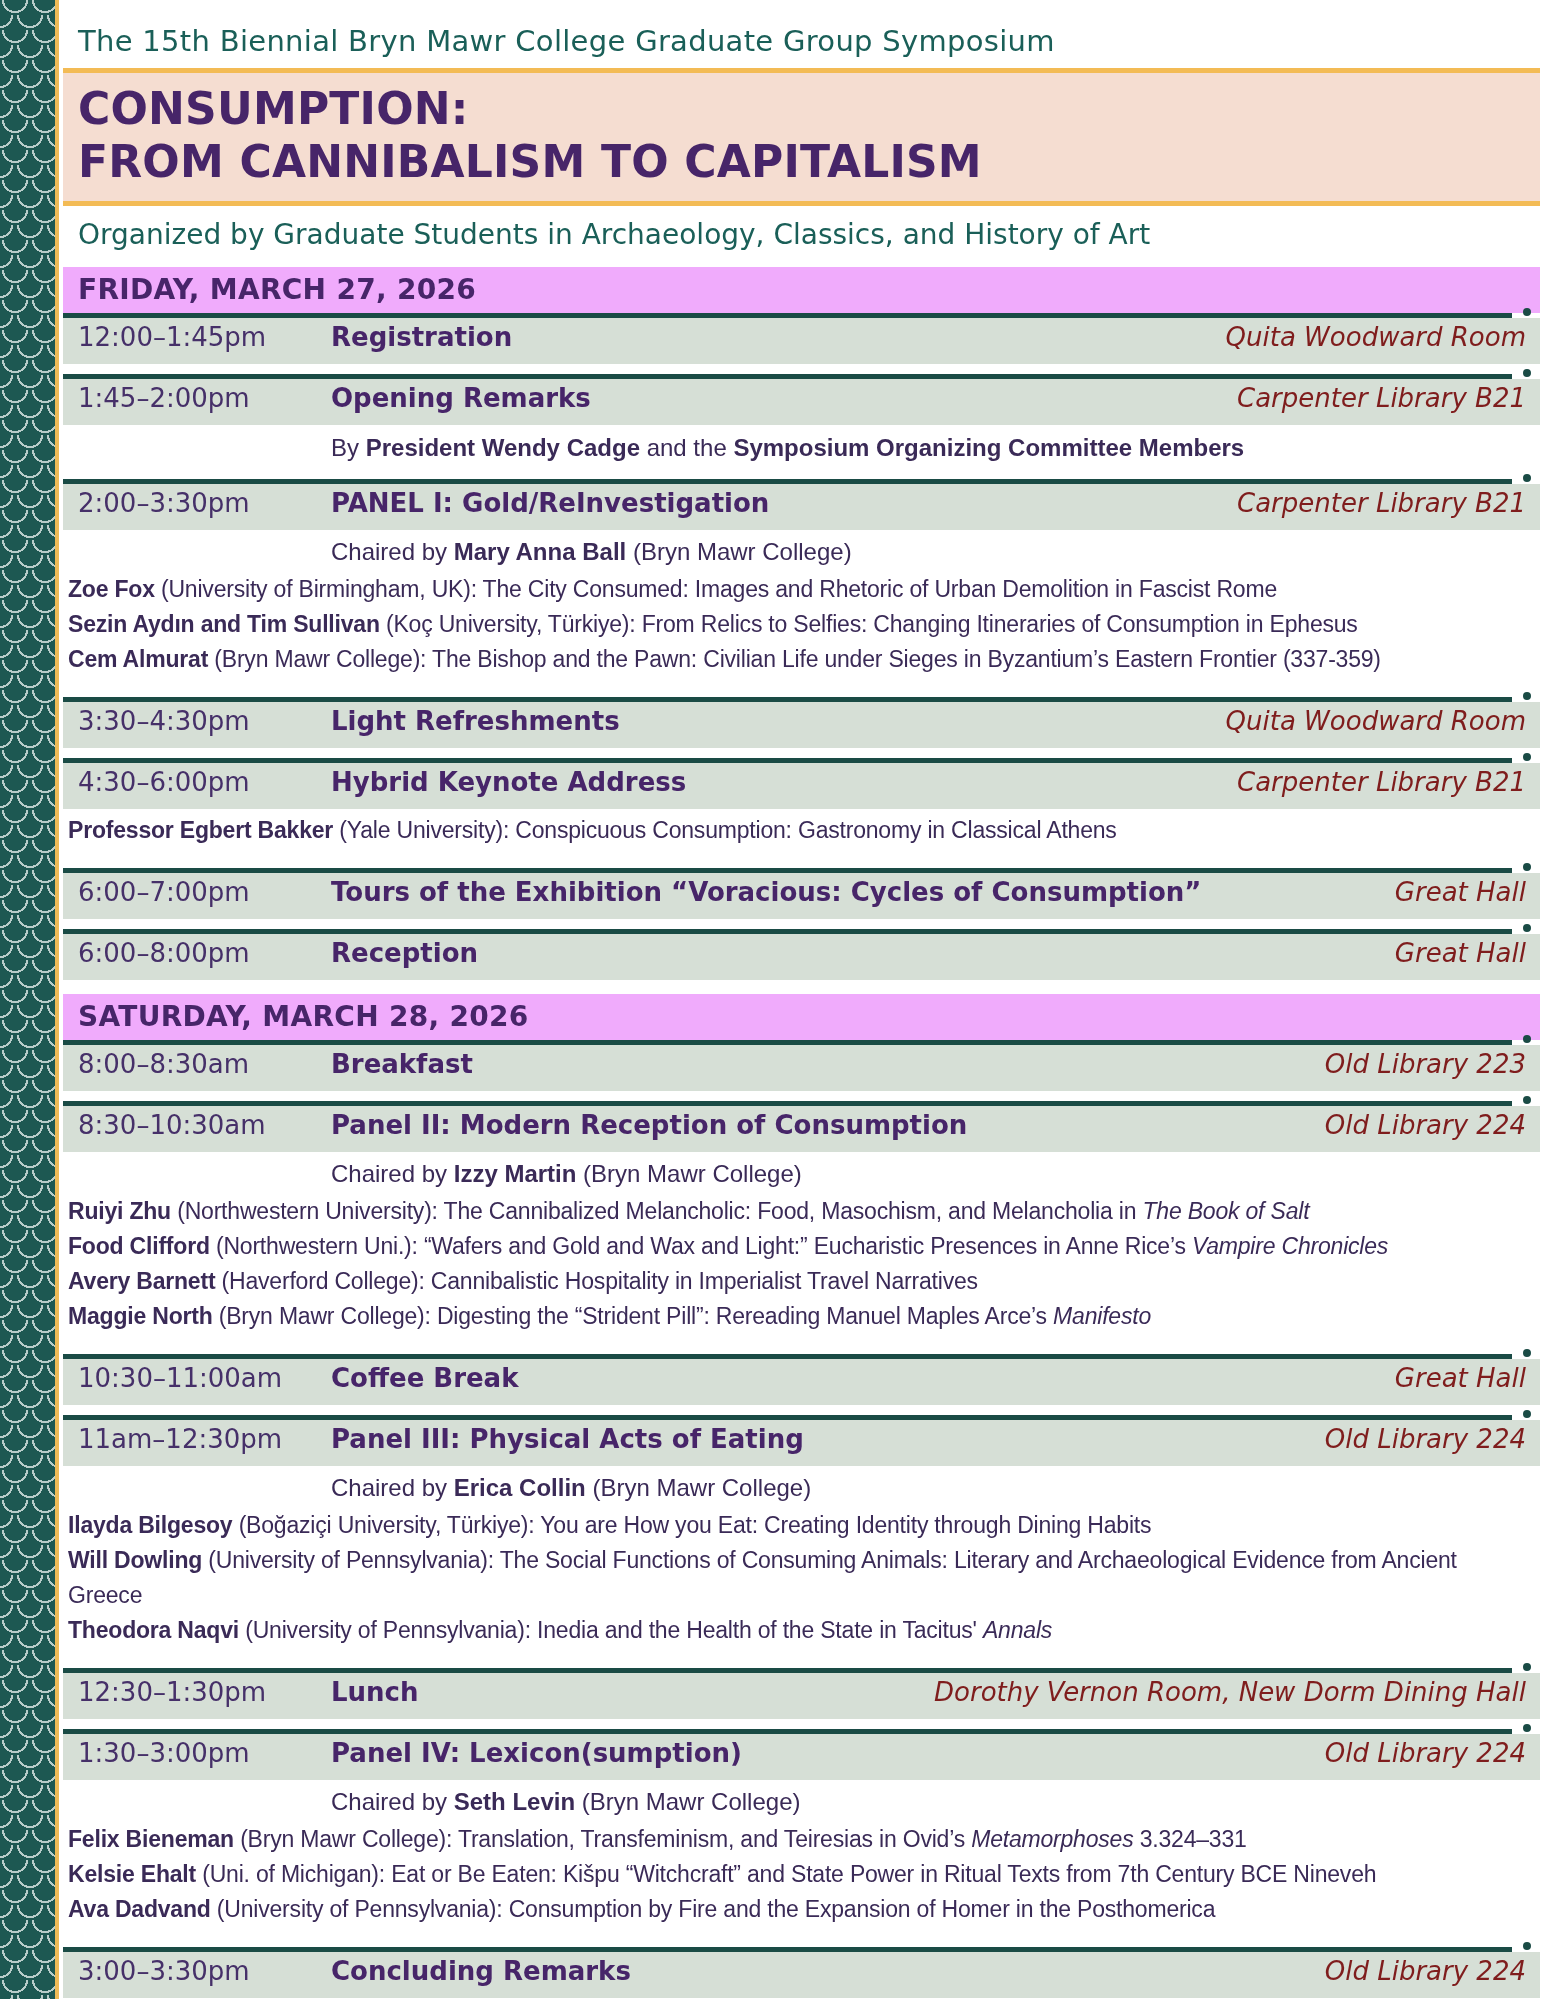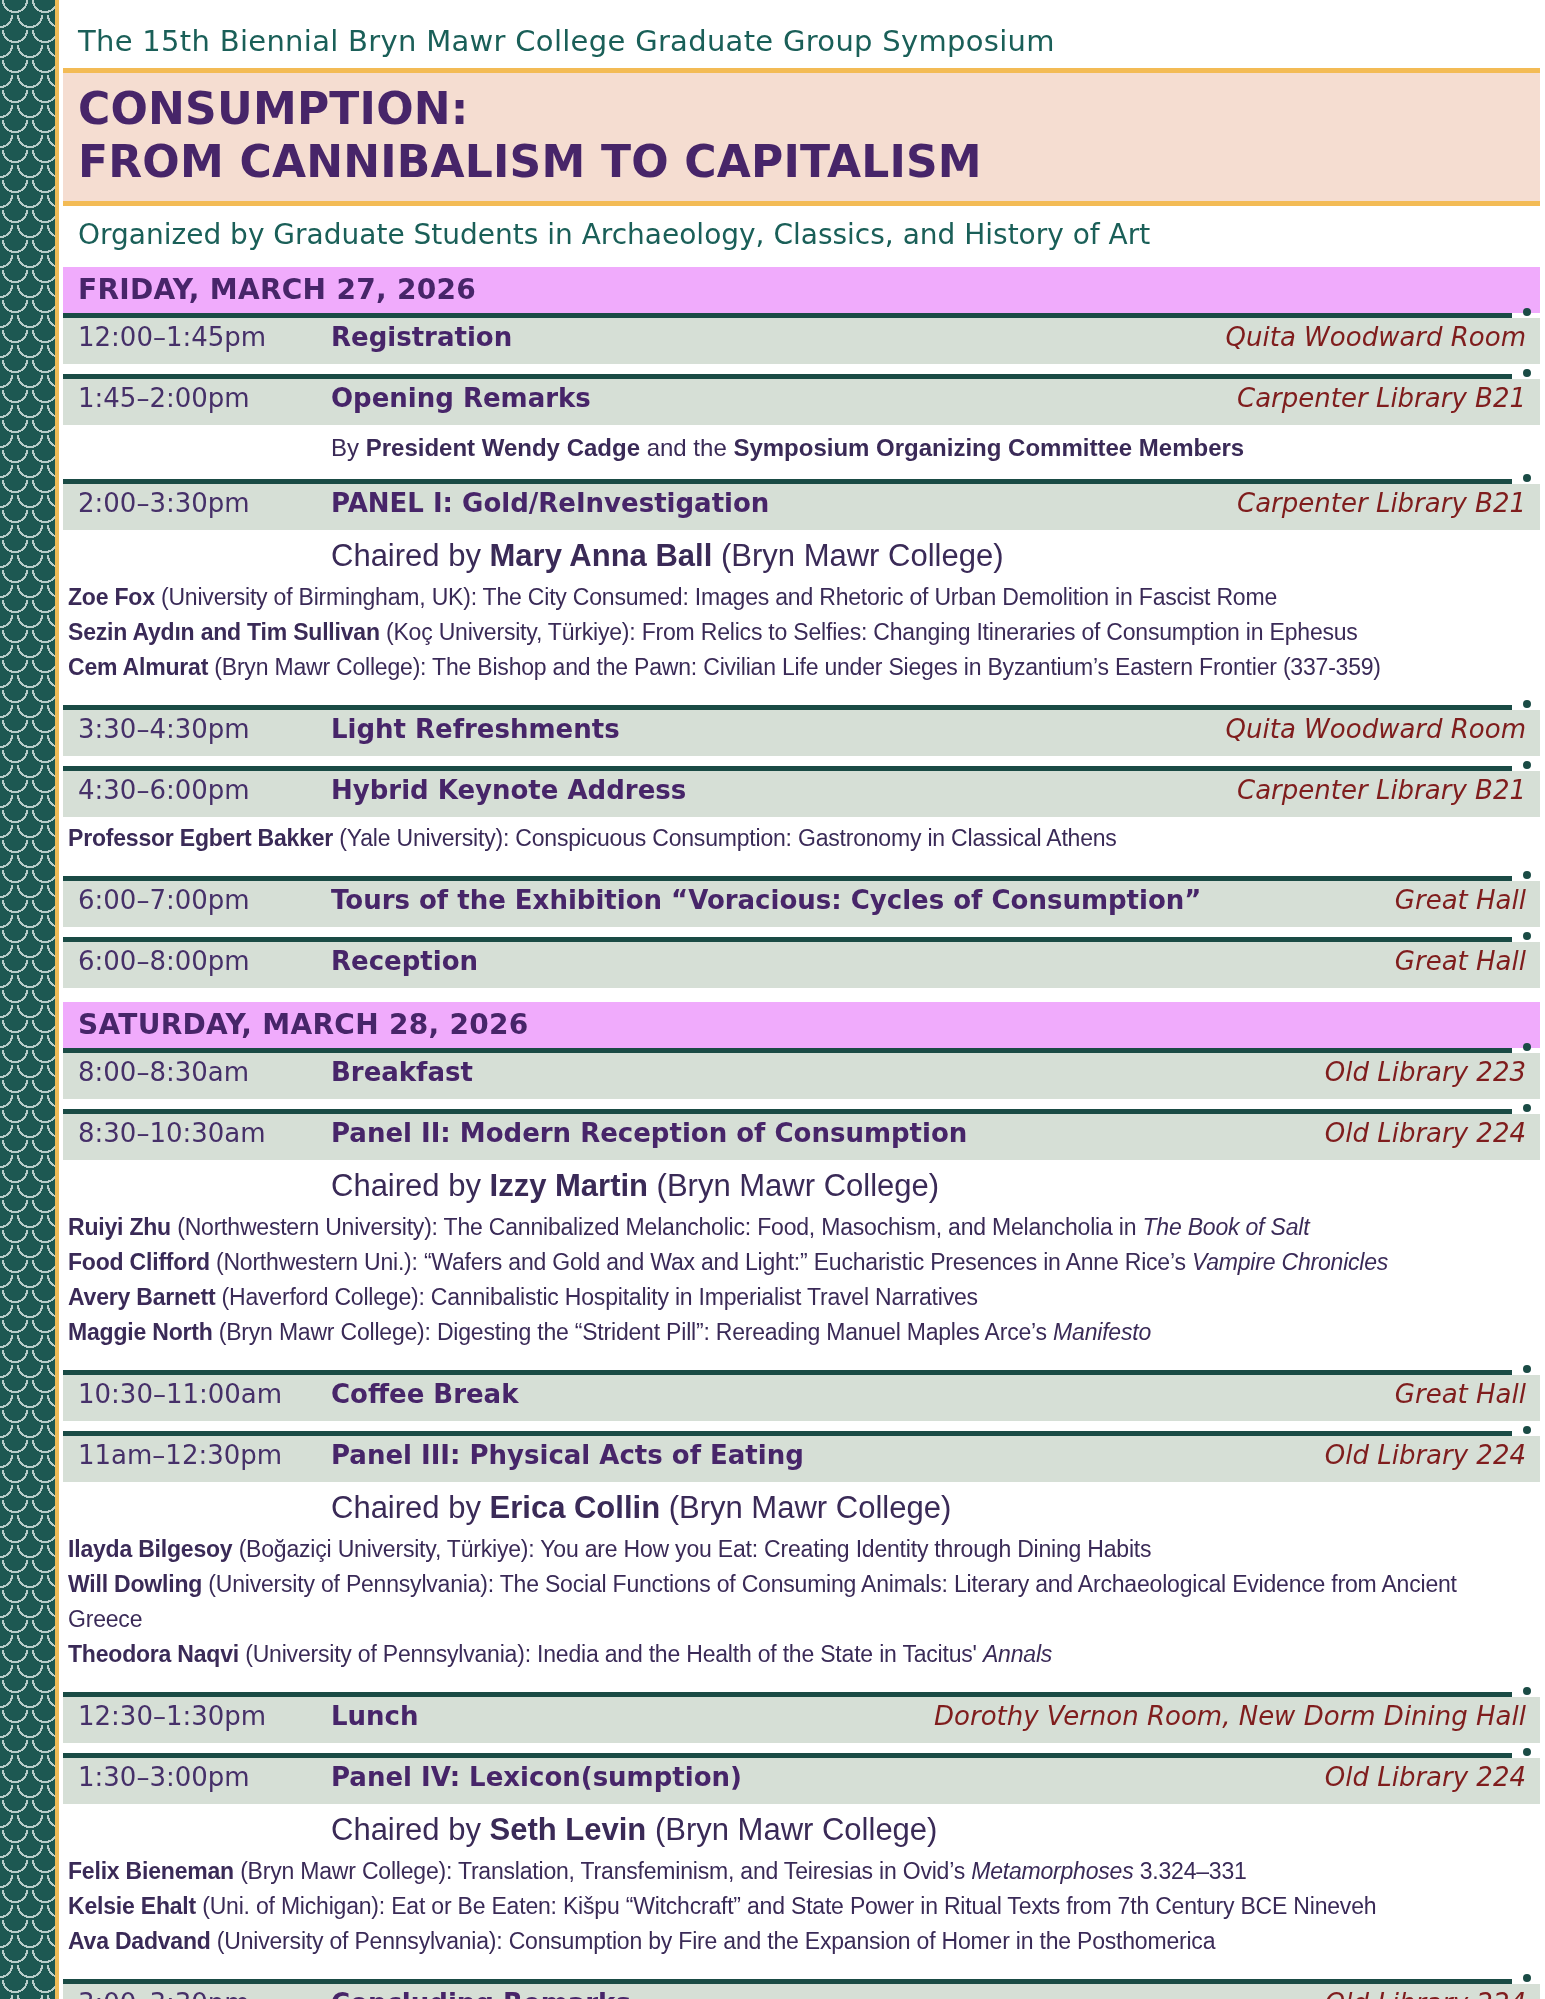--- a/index.html
+++ b/index.html
@@ -71,21 +71,21 @@
   .etitle {
     flex:1 1 auto; font-family:"DejaVu Sans", sans-serif; font-weight:bold;
     font-size:26px; color:#472569; padding-right:16px;
   }
   .loc {
     font-family:"DejaVu Sans", sans-serif; font-style:oblique;
     font-size:26px; color:#7f1d1d; white-space:nowrap;
   }
 
   .byline { padding:9px 10px 7px 268px; font-size:24px; color:#3a2a57; }
-  .chair  { padding:8px 10px 2px 268px; font-size:31px; color:#3a2a57; }
+  .chair  { padding:8px 10px 2px 268px; font-size:24px; color:#3a2a57; }
   .papers { padding:4px 6px 10px 5px; }
   .paper  {
     font-size:23px; line-height:35px; color:#3a2a57; letter-spacing:-.2px;
   }
   .byline b, .chair b, .paper b { font-weight:bold; }
 </style>
 </head>
 <body>
 
 <div class="sidebar"></div>

